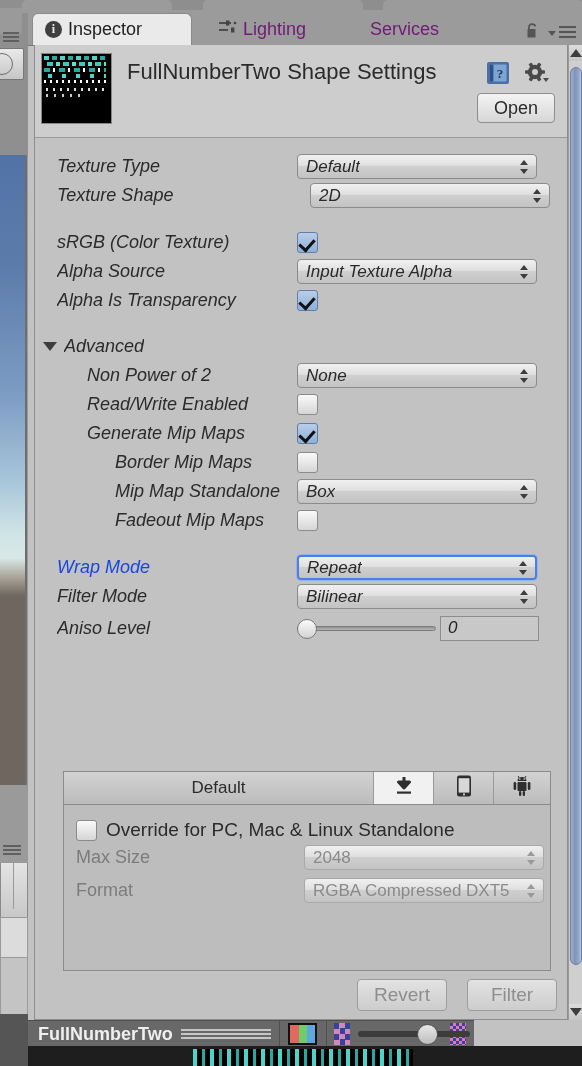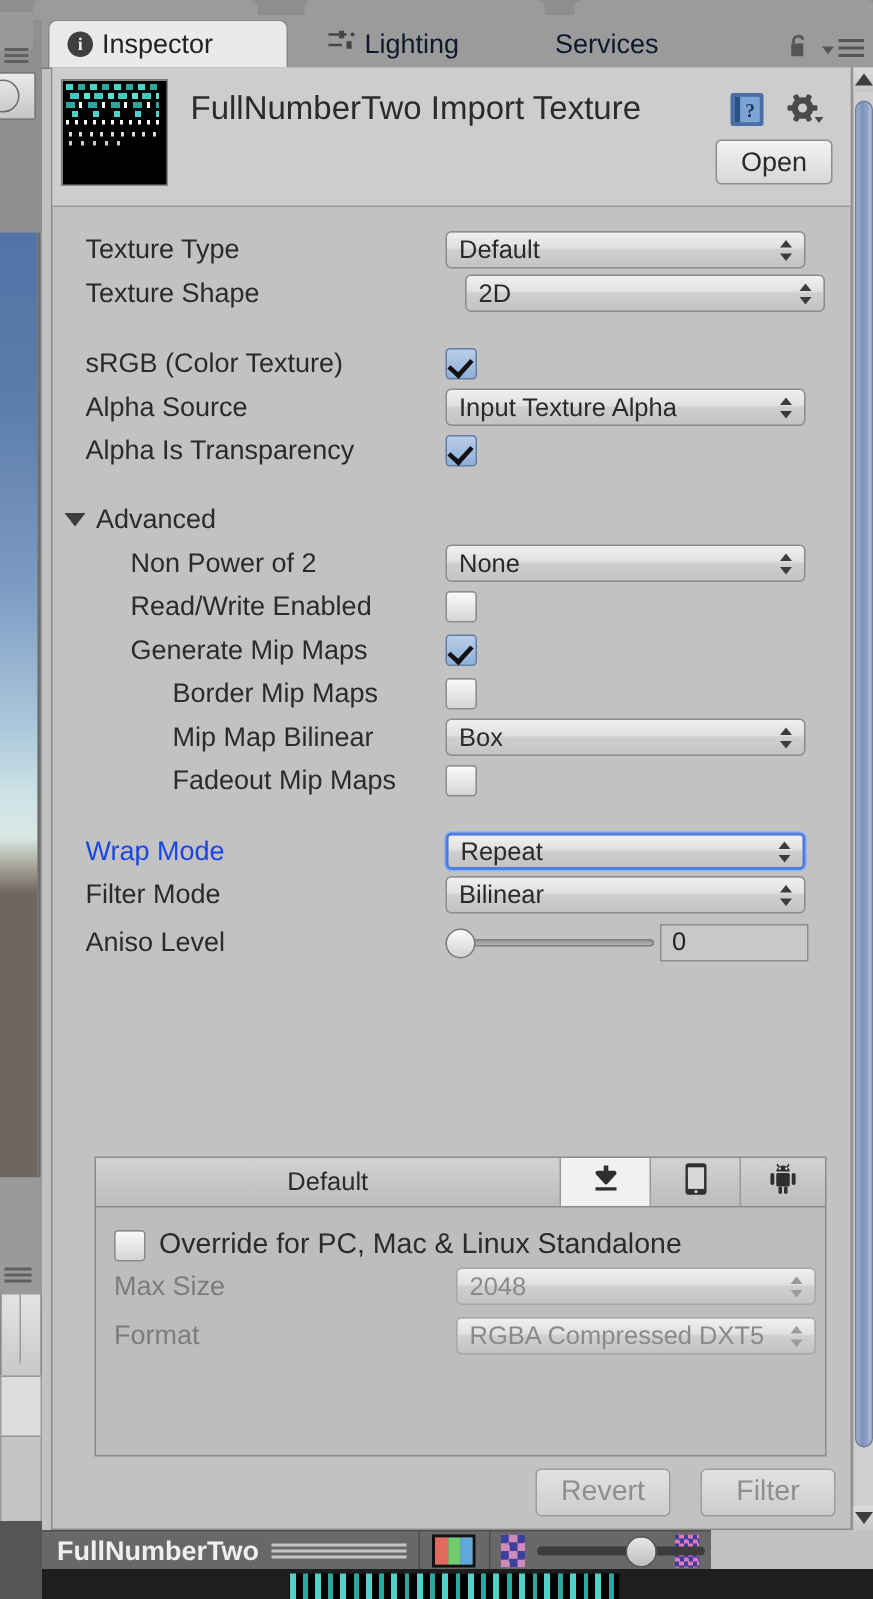--- a/index.html
+++ b/index.html
@@ -29,21 +29,21 @@
   #scene-panel-b{position:absolute;left:0;top:132px;width:26px;height:40px;background:#dcdcdc;border:1px solid #9a9a9a;}
   #scene-panel-c{position:absolute;left:0;top:172px;width:26px;height:100px;background:#c4c4c4;border:1px solid #9a9a9a;}
   #scene-dark-strip{position:absolute;left:0;top:1014px;width:28px;height:52px;background:#555;}
 
   
   #win{position:absolute;left:28px;top:0;width:554px;height:1066px;background:#c2c2c2;}
   #chrome-top{position:absolute;left:0;top:0;width:554px;height:13px;background:#8e8e8e;}
   #chrome-top .othertab{position:absolute;top:0;height:13px;background:#9b9b9b;border-top-left-radius:5px;border-top-right-radius:5px;}
   #tabbar{position:absolute;left:0;top:10px;width:554px;height:35px;background:#9b9b9b;border-bottom:1px solid #7a7a7a;}
   .tab{position:absolute;top:3px;height:32px;display:flex;align-items:center;gap:6px;
-    padding:0 12px;font-size:18px;color:#0f172a;box-sizing:border-box;}
+    padding:0 12px;font-size:18px;color:#701a75;box-sizing:border-box;}
   .tab.active{background:#eaeaea;border:1px solid #8a8a8a;border-bottom:none;
     border-top-left-radius:6px;border-top-right-radius:6px;color:#222;}
   .tab-icon{display:inline-block;}
   .info-badge{width:17px;height:17px;border-radius:50%;background:#3f3f3f;color:#eee;
     font-size:12px;font-weight:bold;line-height:17px;text-align:center;font-family:"Liberation Serif",serif;}
   #lock-icon{position:absolute;right:42px;top:12px;width:15px;height:17px;}
   #menu-icon{position:absolute;right:6px;top:17px;width:28px;height:12px;display:flex;align-items:center;gap:3px;}
   #menu-icon .bars{display:inline-block;width:20px;}
   #menu-icon .bars span{display:block;height:2px;background:#555;margin-bottom:3px;}
   #menu-icon .caret{width:0;height:0;border-left:4px solid transparent;border-right:4px solid transparent;border-top:5px solid #555;}
@@ -56,21 +56,21 @@
   #thumb .row{position:absolute;left:0;height:4px;}
   #asset-title{position:absolute;left:92px;top:14px;width:345px;font-size:22px;color:#2b2b2b;
     white-space:nowrap;overflow:hidden;}
   #help-icon{position:absolute;left:450px;top:15px;width:26px;height:26px;}
   #gear-icon{position:absolute;left:489px;top:16px;width:26px;height:24px;}
   #open-button{position:absolute;right:12px;top:48px;width:76px;height:28px;
     background:linear-gradient(to bottom,#f4f4f4,#d6d6d6);border:1px solid #8d8d8d;border-radius:4px;
     font-size:18px;color:#2b2b2b;text-align:center;line-height:28px;}
 
   
-  #props{position:relative;padding:0;}
+  #props{position:relative;padding:0;font-style:italic;}
   .row{display:flex;align-items:center;height:29px;padding-left:22px;box-sizing:border-box;}
   .lbl{font-size:18px;color:#2b2b2b;white-space:nowrap;overflow:hidden;}
   .lbl.blue{color:#1a46e0;}
   .lbl.dim{color:#7c7c7c;}
   .popup{height:25px;background:linear-gradient(to bottom,#f0f0f0 0%,#e0e0e0 45%,#cfcfcf 50%,#c3c3c3 100%);
     border:1px solid #8b8b8b;border-radius:4px;font-size:17px;color:#2a2a2a;
     display:flex;align-items:center;padding-left:8px;box-sizing:border-box;position:relative;overflow:hidden;}
   .popup.focus{border:2px solid #4d7fe3;box-shadow:0 0 0 1px #93b4f0;}
   .popup.dim{color:#8a8a8a;border-color:#a8a8a8;
     background:linear-gradient(to bottom,#dededem 0%,#d4d4d4 50%,#cbcbcb 100%);}
@@ -222,21 +222,21 @@
     <div id="ins-header">
       <div id="thumb">
         <div class="row" style="top:2px;left:2px;width:62px;background:repeating-linear-gradient(90deg,#4fd3c8 0 5px,#000 5px 8px,#2ba79f 8px 13px,#000 13px 16px);"></div>
         <div class="row" style="top:8px;left:2px;width:62px;background:repeating-linear-gradient(90deg,#000 0 3px,#3fc8bd 3px 9px,#000 9px 12px,#5fe0d5 12px 16px);"></div>
         <div class="row" style="top:14px;left:2px;width:62px;background:repeating-linear-gradient(90deg,#2ba79f 0 6px,#000 6px 9px,#fff 9px 11px,#000 11px 15px);"></div>
         <div class="row" style="top:20px;left:2px;width:62px;background:repeating-linear-gradient(90deg,#000 0 4px,#4fd3c8 4px 8px,#000 8px 14px);"></div>
         <div class="row" style="top:26px;left:2px;width:62px;height:3px;background:repeating-linear-gradient(90deg,#fff 0 2px,#000 2px 6px);"></div>
         <div class="row" style="top:34px;left:4px;width:58px;height:3px;background:repeating-linear-gradient(90deg,#ddd 0 2px,#000 2px 7px);"></div>
         <div class="row" style="top:40px;left:4px;width:40px;height:3px;background:repeating-linear-gradient(90deg,#ccc 0 2px,#000 2px 8px);"></div>
       </div>
-      <div id="asset-title">FullNumberTwo Import Texture</div>
+      <div id="asset-title">FullNumberTwo Shape Settings</div>
       <div id="help-icon">
         <svg width="26" height="26" viewBox="0 0 26 26">
           <rect x="2" y="2" width="22" height="22" rx="2" fill="#4a6fa8"></rect>
           <rect x="5" y="4.5" width="16.5" height="17" rx="1" fill="#7ea4d4"></rect>
           <rect x="5" y="4.5" width="3.4" height="17" fill="#2f5286"></rect>
           <text x="15" y="18" font-size="13" fill="#1d3a63" text-anchor="middle" font-family="Liberation Serif, serif" font-weight="bold">?</text>
         </svg>
       </div>
       <div id="gear-icon">
         <svg width="26" height="24" viewBox="0 0 26 24">
@@ -327,21 +327,21 @@
         <span class="lbl" style="width:210px;">Generate Mip Maps</span>
         <span class="cbox on"></span>
       </div>
 
       <div class="row" style="padding-left:80px;">
         <span class="lbl" style="width:182px;">Border Mip Maps</span>
         <span class="cbox"></span>
       </div>
 
       <div class="row" style="padding-left:80px;">
-        <span class="lbl" style="width:182px;">Mip Map Bilinear</span>
+        <span class="lbl" style="width:182px;">Mip Map Standalone</span>
         <span class="popup" style="width:240px;">
           <span class="txt">Box</span>
           <span class="updown">
               <i class="u"></i>
               <i class="d"></i>
             </span>
         </span>
       </div>
 
       <div class="row" style="padding-left:80px;">

